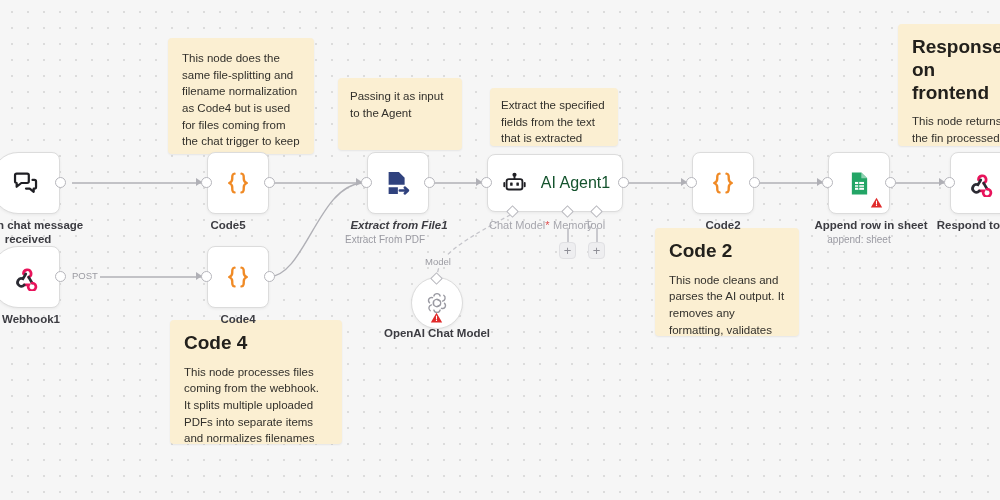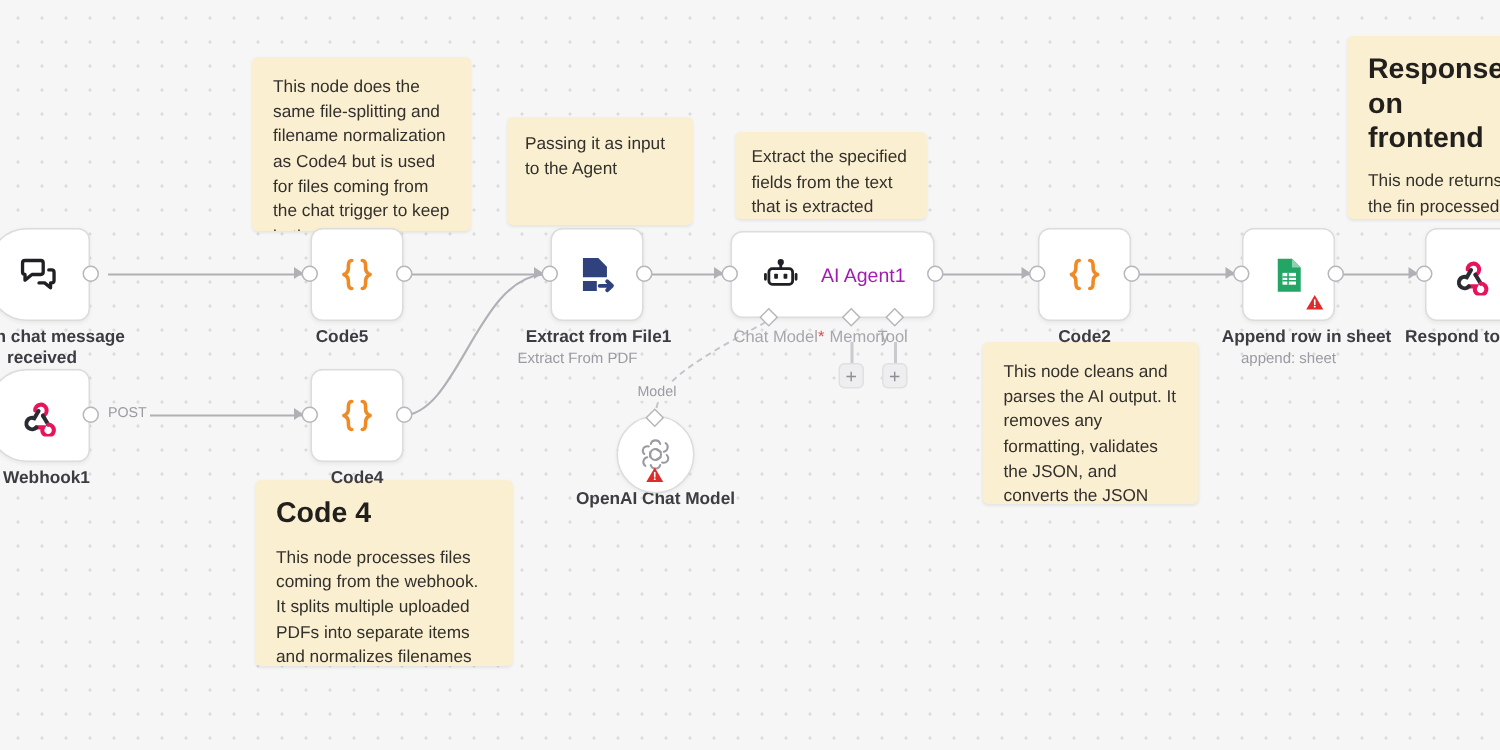--- a/index.html
+++ b/index.html
@@ -101,22 +101,22 @@
     justify-content: center;
   }
 
   .agent-inner {
     display: flex;
     align-items: center;
     gap: 14px;
     padding-left: 2px;
   }
   .agent-name {
-    font-size: 13px;
-    color: #a21caf;
+    font-size: 16px;
+    color: #14532d;
     font-weight: normal;
   }
 
   
   .warn {
     position: absolute;
     right: 6px;
     bottom: 5px;
     width: 13px;
     height: 13px;
@@ -237,20 +237,21 @@
   <div class="sticky" style="left:490px; top:88px; width:128px; height:58px; padding:9px 11px;">
     <div class="st-body">Extract the specified fields from the text that is extracted from whole PDF file.</div>
   </div>
 
   <div class="sticky" style="left:898px; top:24px; width:126px; height:122px;">
     <div class="st-title">Response on frontend</div>
     <div class="st-body" style="margin-top:2px;">This node returns the fin processed data as a res when the workflow is tri via webhook, confirming successful execution</div>
   </div>
 
   <div class="sticky" style="left:655px; top:228px; width:144px; height:108px;">
+    <div class="st-title">Code 2</div>
     <div class="st-body">This node cleans and parses the AI output. It removes any formatting, validates the JSON, and converts the JSON array into separate n8n items, one per extracted row.</div>
   </div>
 
   <div class="sticky" style="left:170px; top:320px; width:172px; height:124px;">
     <div class="st-title">Code 4</div>
     <div class="st-body">This node processes files coming from the webhook. It splits multiple uploaded PDFs into separate items and normalizes filenames by replacing spaces with underscores. Each file becomes its own workflow item.</div>
   </div>
 
   <div class="node trigger" style="left:-8px; top:152px; width:68px; height:62px; z-index:3;">
     <span class="icon-wrap">
@@ -306,21 +307,21 @@
 
   <div class="node" style="left:367px; top:152px; width:62px; height:62px; z-index:3;">
     <span class="icon-wrap">
       <svg width="30" height="30" viewBox="0 0 24 24" fill="none">
         <path d="M4.5 3.2 h8.2 l4.6 4.6 v5.6 h-12.8 z" fill="#30427e"></path>
         <path d="M4.5 15.4 h7.4 v5.4 h-7.4 z" fill="#30427e"></path>
         <path d="M13.4 18 h6.2 M17.4 15.6 l2.6 2.4 l-2.6 2.4" stroke="#30427e" stroke-width="2" stroke-linecap="round" stroke-linejoin="round" fill="none"></path>
       </svg>
     </span>
   </div>
-  <div class="node-label" style="left:343px; top:218px; width:112px;">Extract from File1</div>
+  <div class="node-label" style="left:343px; top:218px; width:112px;font-style:italic;">Extract from File1</div>
   <div class="node-sublabel" style="left:329px; top:234px; width:112px;">Extract From PDF</div>
   <div class="port" style="left:361px; top:177px;"></div>
   <div class="port" style="left:424px; top:177px;"></div>
   <div class="arrowhead" style="left:356px; top:178px;"></div>
 
   <div class="node" style="left:487px; top:154px; width:136px; height:58px; z-index:3;">
     <div class="agent-inner">
       <span class="icon-wrap">
         <svg width="25" height="25" viewBox="0 0 24 24" fill="none" stroke="#1f1f24" stroke-width="1.8" stroke-linecap="round" stroke-linejoin="round">
           <rect x="4.4" y="7.8" width="15.2" height="10" rx="2.2"></rect>

